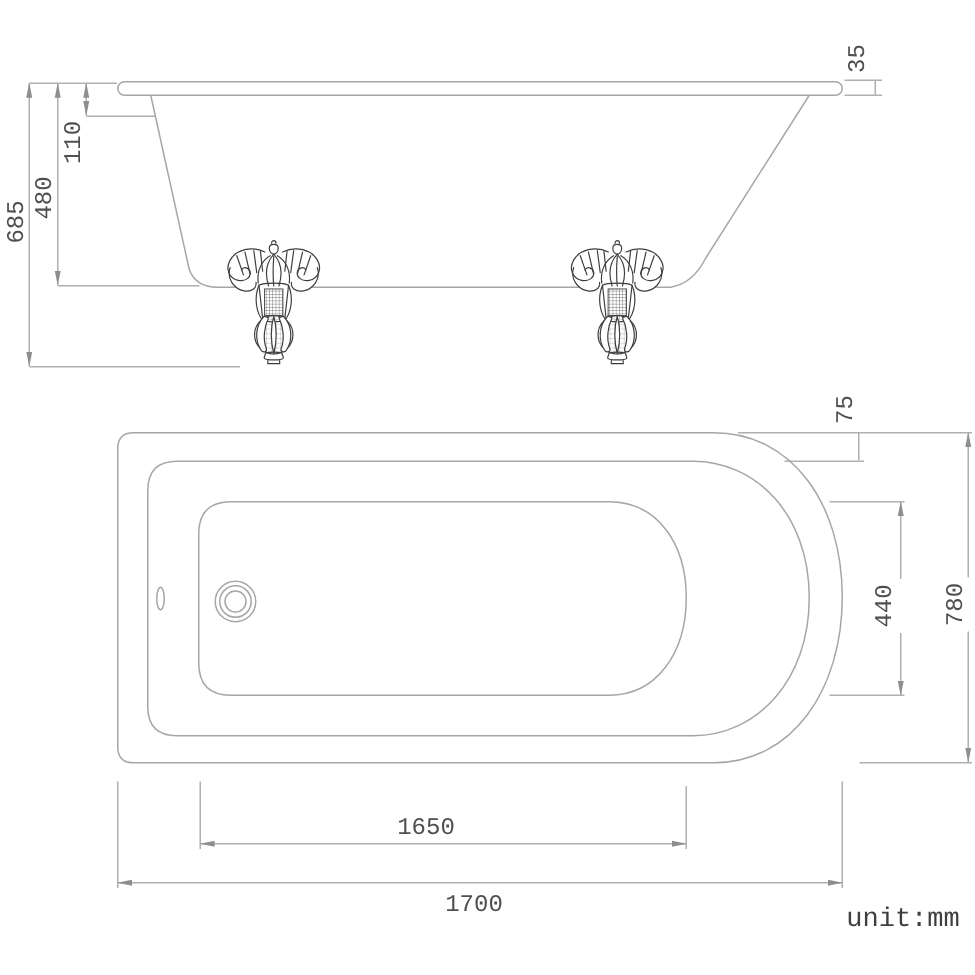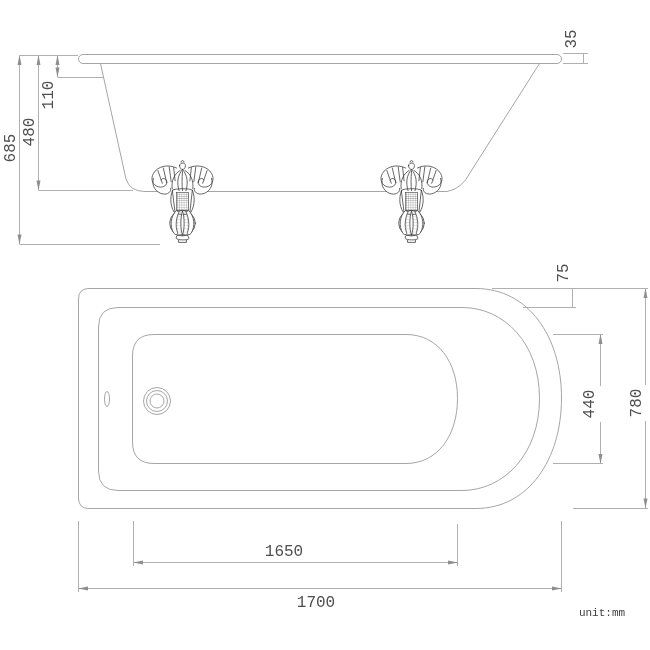--- a/index.html
+++ b/index.html
@@ -10,21 +10,21 @@
   .canvas svg{position:absolute;left:0;top:0;}
   .lbl{
     position:absolute;
     font:16px/1 "Liberation Mono", monospace;
     color:#4f4f4f;
     white-space:nowrap;
     transform:translate(-50%,-50%);
     letter-spacing:0px;
   }
   .lbl.v{transform:translate(-50%,-50%) rotate(-90deg);}
-  .lbl.note-lbl{font-size:11px;color:#3f3f3f;}
+  .lbl.note-lbl{font-size:18px;color:#3f3f3f;}
 </style>
 </head>
 <body>
 
 <div class="canvas">
 
   <svg width="650" height="650" viewBox="0 0 650 650">
     <defs>
       <marker id="arr" viewBox="0 0 10 6" refX="9.6" refY="3" markerWidth="10" markerHeight="6" markerUnits="userSpaceOnUse" orient="auto-start-reverse">
         <path d="M0,1 L10,3 L0,5 Z" fill="#8e8e8e"></path>

